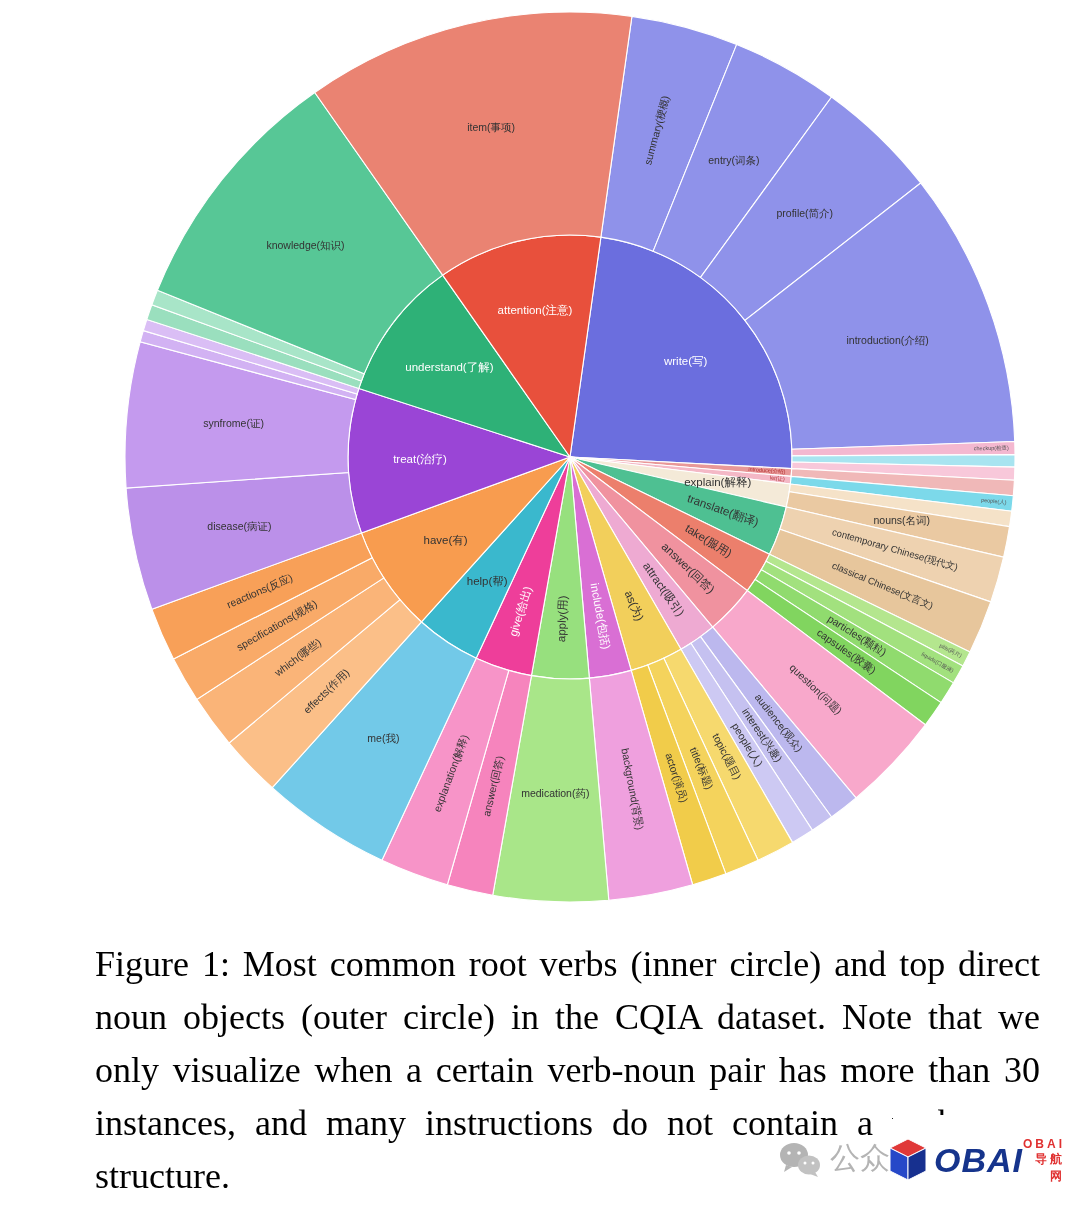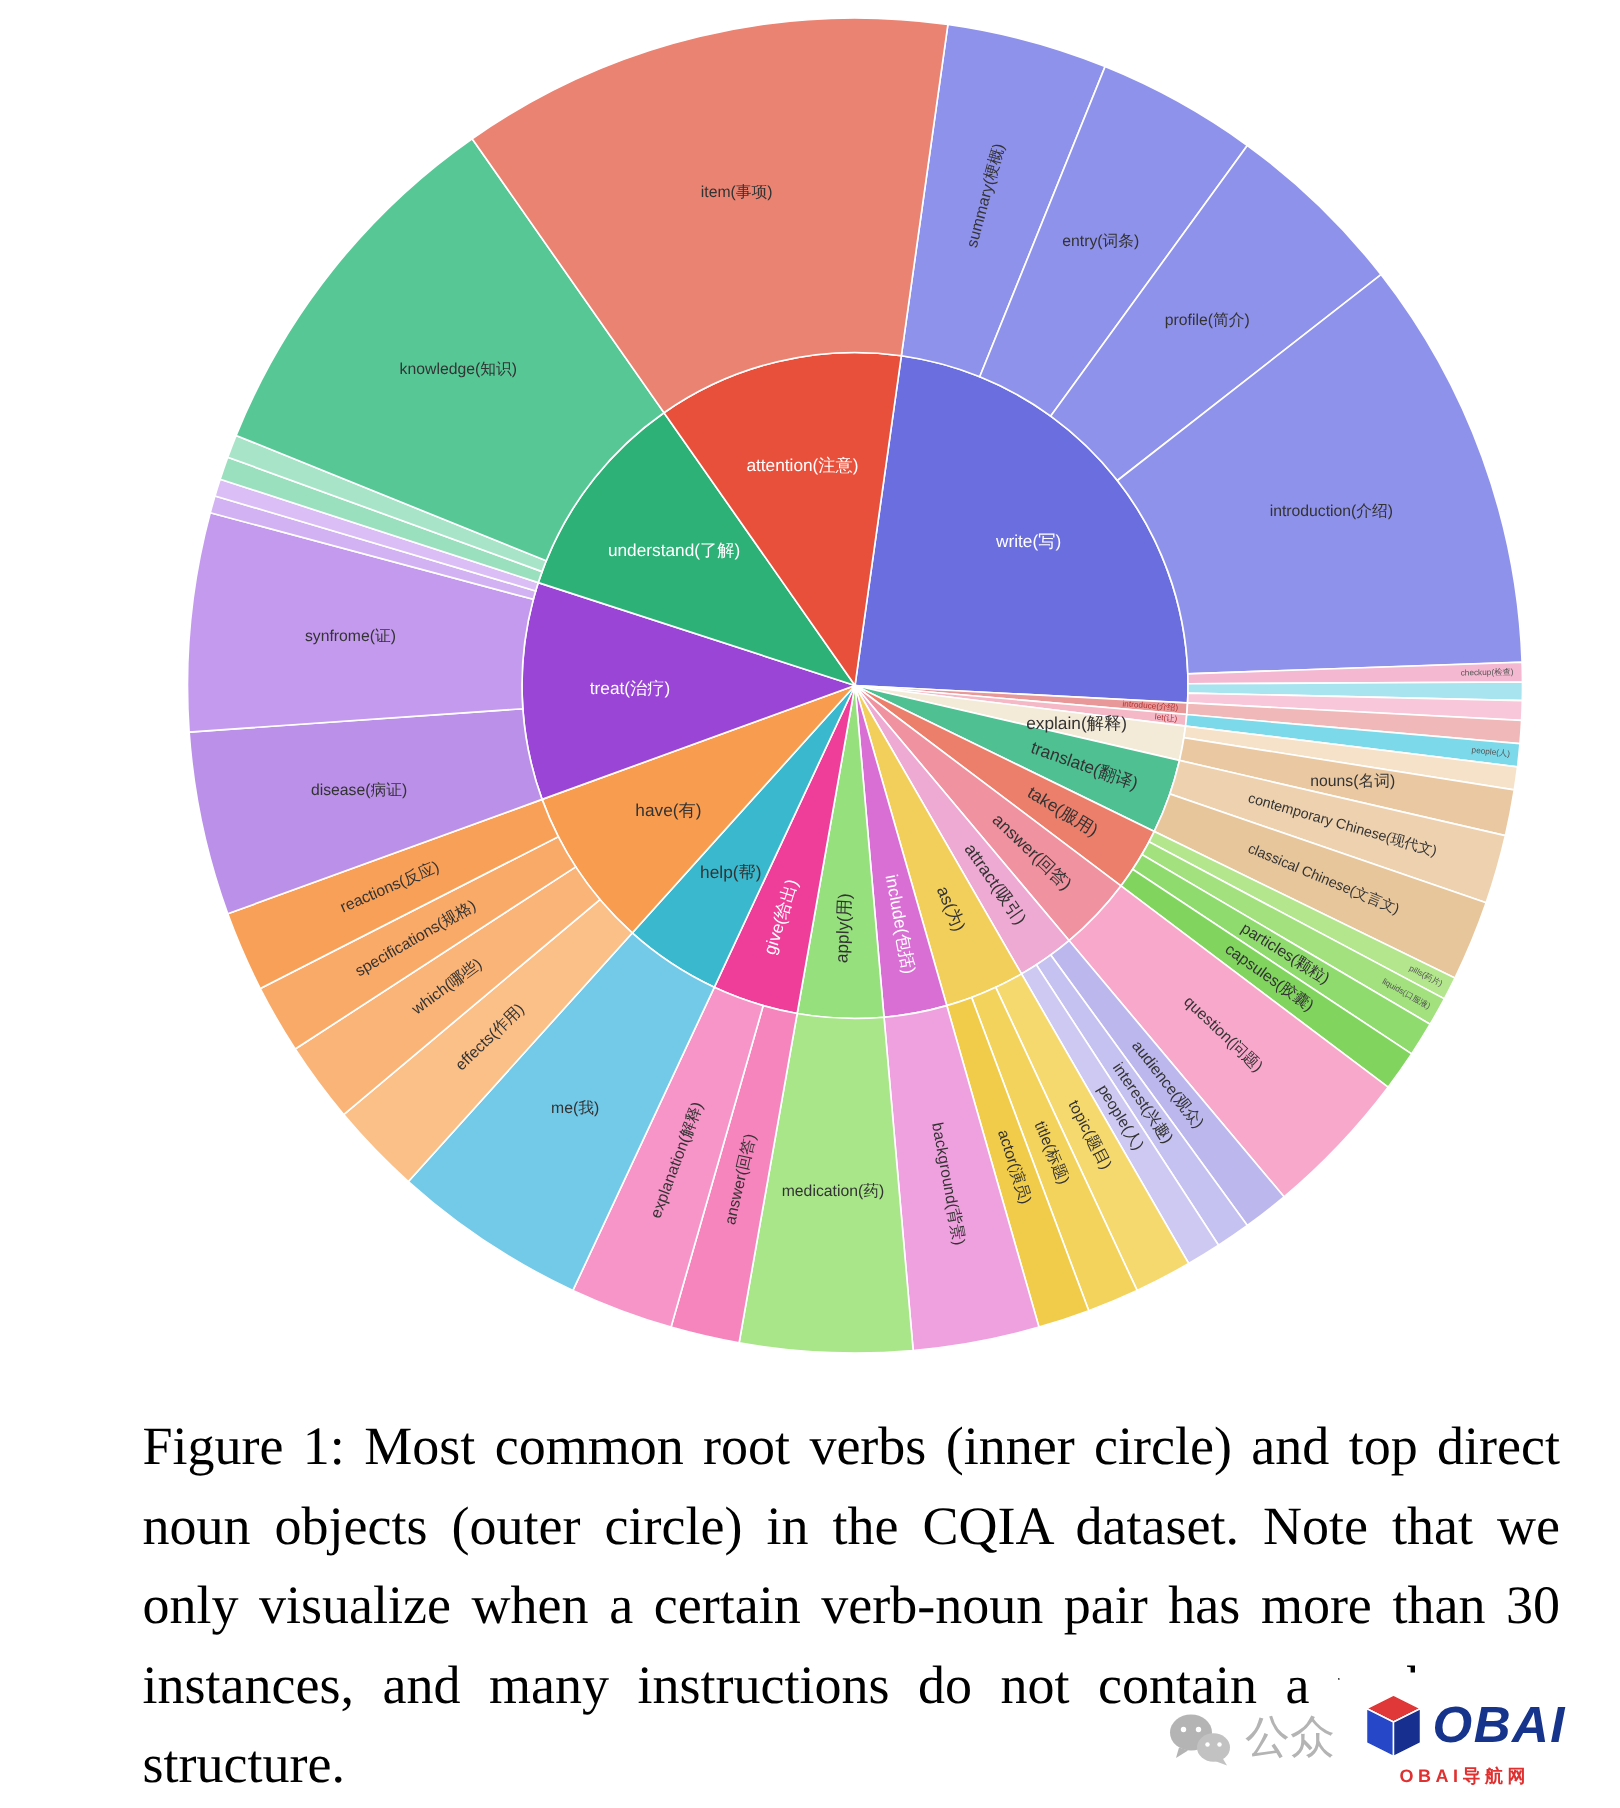--- a/index.html
+++ b/index.html
@@ -5,21 +5,21 @@
   html,body{margin:0;padding:0;background:#ffffff;}
   body{width:1080px;height:1205px;position:relative;overflow:hidden;
        font-family:"Liberation Serif", serif;}
   .chart-wrap{width:1080px;height:918px;position:relative;}
   .caption{position:absolute;left:95px;top:938px;width:945px;
            font-size:36px;line-height:1.47;color:#000;text-align:justify;}
   .wechat-mark{position:absolute;left:778px;top:1138px;display:flex;align-items:flex-end;
                color:#b4b4b4;font-size:30px;font-family:"Liberation Sans",sans-serif;}
   .wechat-mark svg{margin-right:8px;}
   .obai-logo{position:absolute;left:893px;top:1115px;width:167px;height:90px;background:#ffffff;
-             display:flex;flex-direction:column;align-items:center;justify-content:center;
+             display:flex;align-items:center;justify-content:center;
              font-family:"Liberation Sans",sans-serif;}
   .obai-row{display:flex;align-items:center;}
   .obai-text{font-size:34px;font-weight:bold;font-style:italic;color:#16348c;margin-left:6px;letter-spacing:1px;}
   .obai-sub{font-size:12px;font-weight:bold;color:#e03030;letter-spacing:3px;margin-top:2px;text-align:right;}
   text{font-family:"Liberation Sans",sans-serif;}
 </style>
 </head>
 <body>
 
 <div class="chart-wrap">

